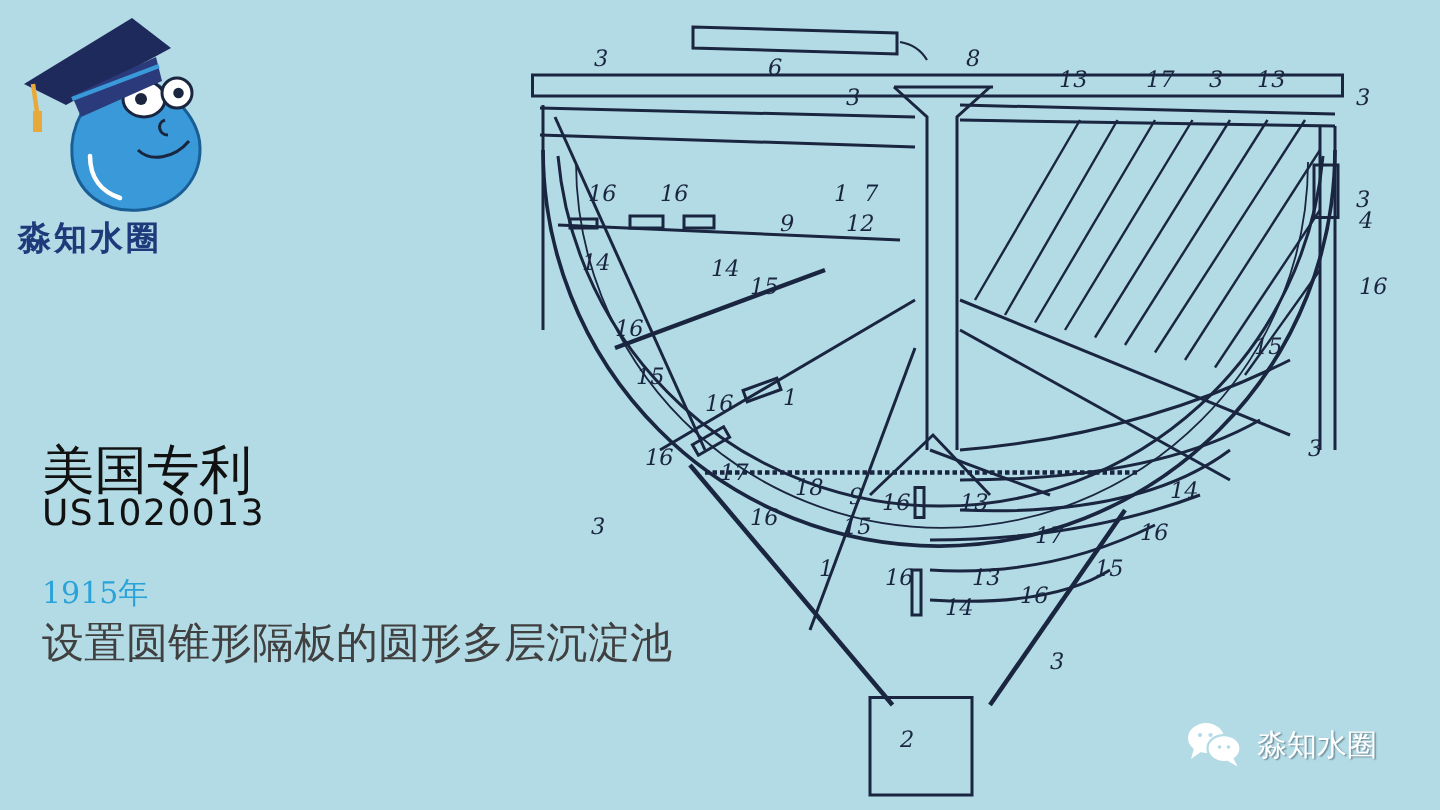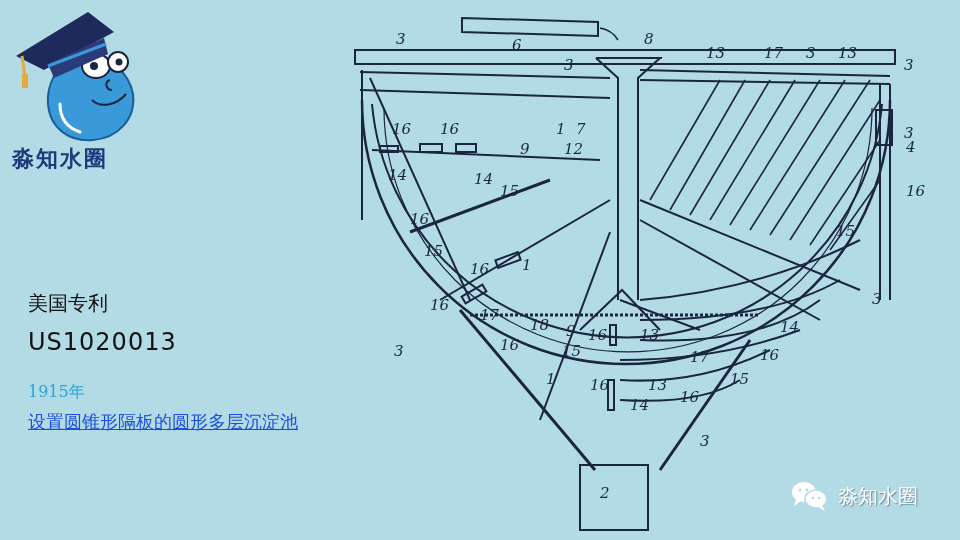--- a/index.html
+++ b/index.html
@@ -10,34 +10,34 @@
       font-family: "DejaVu Sans", sans-serif;
     }
     .logo { position: absolute; left: 8px; top: 4px; width: 150px; height: 170px; }
     .logo-text {
       position: absolute; left: 12px; top: 144px;
       font-size: 22px; color: #1f3a7a; letter-spacing: 2px;
       font-family: "DejaVu Sans", sans-serif; font-weight: bold;
     }
     .title-cn {
       position: absolute; left: 28px; top: 290px;
-      font-size: 20px; color: #111; font-family: "DejaVu Sans", sans-serif;
+      font-size: 35px; color: #111; font-family: "DejaVu Sans", sans-serif;
     }
     .title-num {
       position: absolute; left: 28px; top: 328px;
       font-size: 24px; color: #111; letter-spacing: 1px;
       font-family: "DejaVu Sans", sans-serif;
     }
     .year {
       position: absolute; left: 28px; top: 382px;
-      font-size: 16px; color: #2aa3d8; font-family: "DejaVu Serif", serif;
+      font-size: 20px; color: #2aa3d8; font-family: "DejaVu Serif", serif;
     }
     .desc {
       position: absolute; left: 28px; top: 410px;
-      font-size: 18px; color: #1d4ed8; font-family: "DejaVu Serif", serif; text-decoration: underline;
+      font-size: 28px; color: #404040; font-family: "DejaVu Serif", serif;
     }
     .drawing { position: absolute; left: 340px; top: 0; width: 620px; height: 540px; }
     .drawing text { font-family: "DejaVu Serif", serif; font-style: italic; font-size: 15px; fill: #1a2540; }
     .wechat {
       position: absolute; left: 790px; top: 478px; height: 36px;
       display: flex; align-items: center; gap: 8px;
     }
     .wechat-label {
       font-size: 20px; color: #fff;
       text-shadow: 1px 1px 1px #6a8a96;

